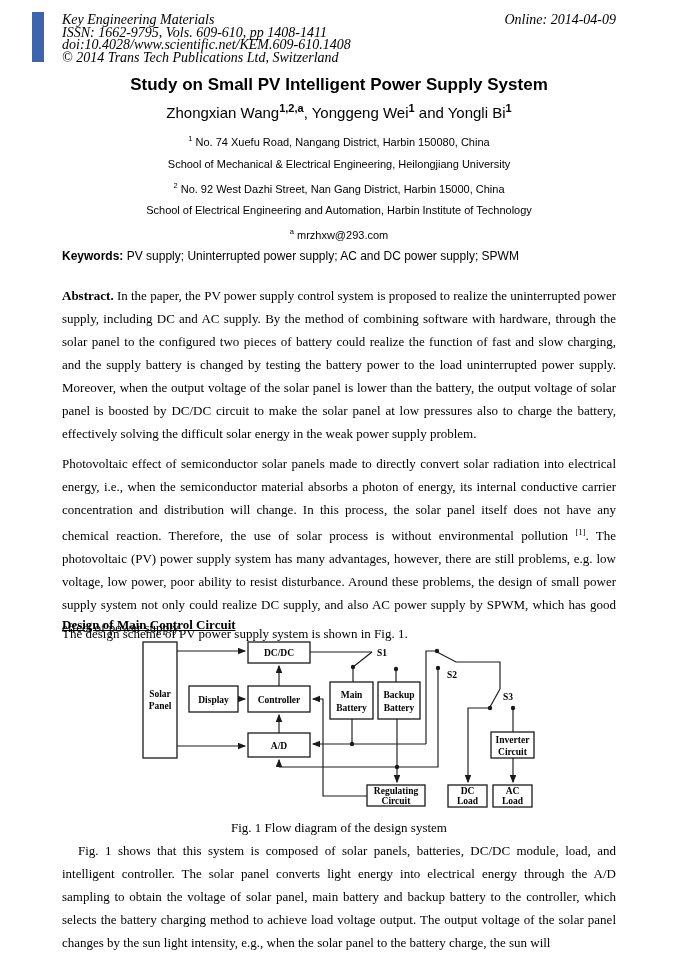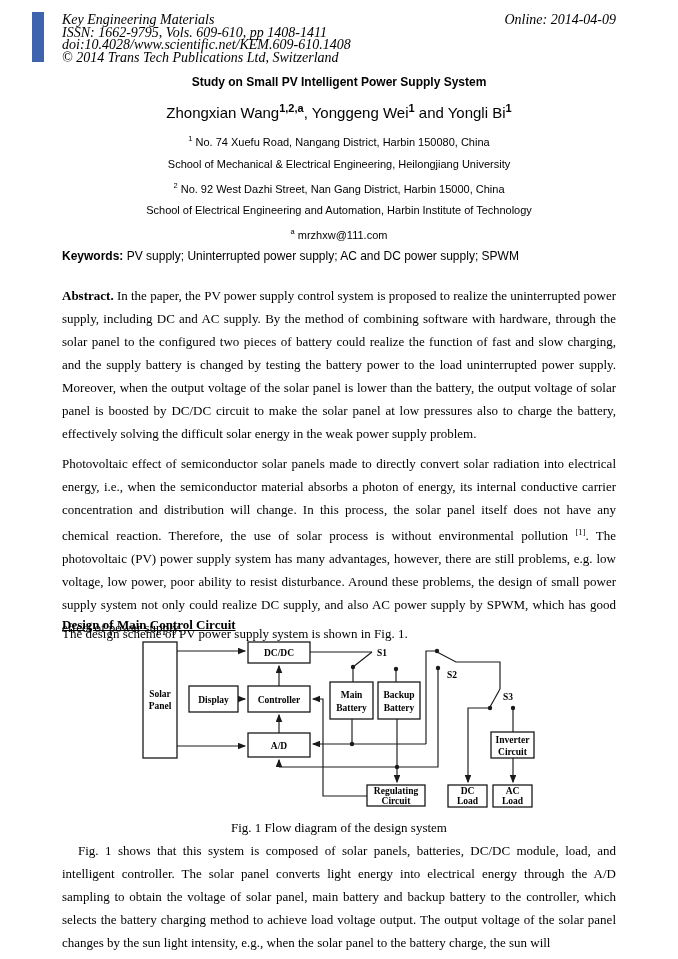--- a/index.html
+++ b/index.html
@@ -3,21 +3,21 @@
 <meta charset="utf-8">
 <style>
   html,body{margin:0;padding:0;background:#ffffff;}
   .page{position:relative;width:678px;height:959px;background:#fff;color:#000;
         font-family:"Liberation Serif",serif;overflow:hidden;}
   .bookmark{position:absolute;left:32px;top:12px;width:12px;height:50px;background:#3D64AD;}
   .hdr{position:absolute;left:62px;top:14px;width:554px;display:flex;justify-content:space-between;
        font-style:italic;font-size:14px;line-height:12.5px;font-family:"Liberation Serif",serif;}
   .hdr .left div{white-space:nowrap;}
   .title{position:absolute;left:62px;top:75px;width:554px;text-align:center;
-         font-family:"Liberation Sans",sans-serif;font-weight:bold;font-size:12px;}
+         font-family:"Liberation Sans",sans-serif;font-weight:bold;font-size:17px;}
   .authors{position:absolute;left:62px;top:102px;width:554px;text-align:center;
            font-family:"Liberation Sans",sans-serif;font-size:15px;}
   .authors sup{font-size:11px;vertical-align:super;font-weight:bold;}
   .affs{position:absolute;left:62px;top:128px;width:554px;text-align:center;
         font-family:"Liberation Sans",sans-serif;font-size:11px;line-height:22px;}
   .affs sup{font-size:7.5px;vertical-align:super;}
   .kw{position:absolute;left:62px;top:249px;width:554px;
       font-family:"Liberation Sans",sans-serif;font-size:12px;}
   .kw b{font-weight:bold;}
   .body-text{font-size:13px;line-height:23px;text-align:justify;}
@@ -59,21 +59,21 @@
 
   <div class="title">Study on Small PV Intelligent Power Supply System</div>
 
   <div class="authors"><span>Zhongxian Wang</span><sup>1,2,a</sup><span>, </span><span>Yonggeng Wei</span><sup>1</sup><span> and </span><span>Yongli Bi</span><sup>1</sup></div>
 
   <div class="affs">
     <div><sup>1</sup> <span>No. 74 Xuefu Road, Nangang District, Harbin 150080, China</span></div>
     <div>School of Mechanical &amp; Electrical Engineering, Heilongjiang University</div>
     <div><sup>2</sup> <span>No. 92 West Dazhi Street, Nan Gang District, Harbin 15000, China</span></div>
     <div>School of Electrical Engineering and Automation, Harbin Institute of Technology</div>
-    <div><sup>a</sup> <span>mrzhxw@111.com</span></div>
+    <div><sup>a</sup> <span>mrzhxw@293.com</span></div>
   </div>
 
   <div class="kw"><b>Keywords:</b> <span>PV supply; Uninterrupted power supply; AC and DC power supply; SPWM</span></div>
 
   <div class="abstract body-text"><b>Abstract.</b> <span>In the paper, the PV power supply control system is proposed to realize the uninterrupted power supply, including DC and AC supply. By the method of combining software with hardware, through the solar panel to the configured two pieces of battery could realize the function of fast and slow charging, and the supply battery is changed by testing the battery power to the load uninterrupted power supply. Moreover, when the output voltage of the solar panel is lower than the battery, the output voltage of solar panel is boosted by DC/DC circuit to make the solar panel at low pressures also to charge the battery, effectively solving the difficult solar energy in the weak power supply problem.</span></div>
 
 
   <div class="p-intro body-text"><span>Photovoltaic effect of semiconductor solar panels made to directly convert solar radiation into electrical energy, i.e., when the semiconductor material absorbs a photon of energy, its internal conductive carrier concentration and distribution will change. In this process, the solar panel itself does not have any chemical reaction. Therefore, the use of solar process is without environmental pollution </span><sup>[1]</sup><span>. The photovoltaic (PV) power supply system has many advantages, however, there are still problems, e.g. low voltage, low power, poor ability to resist disturbance. Around these problems, the design of small power supply system not only could realize DC supply, and also AC power supply by SPWM, which has good effect of power supply.</span></div>
 
   <div class="h-sec h-design">Design of Main Control Circuit</div>

